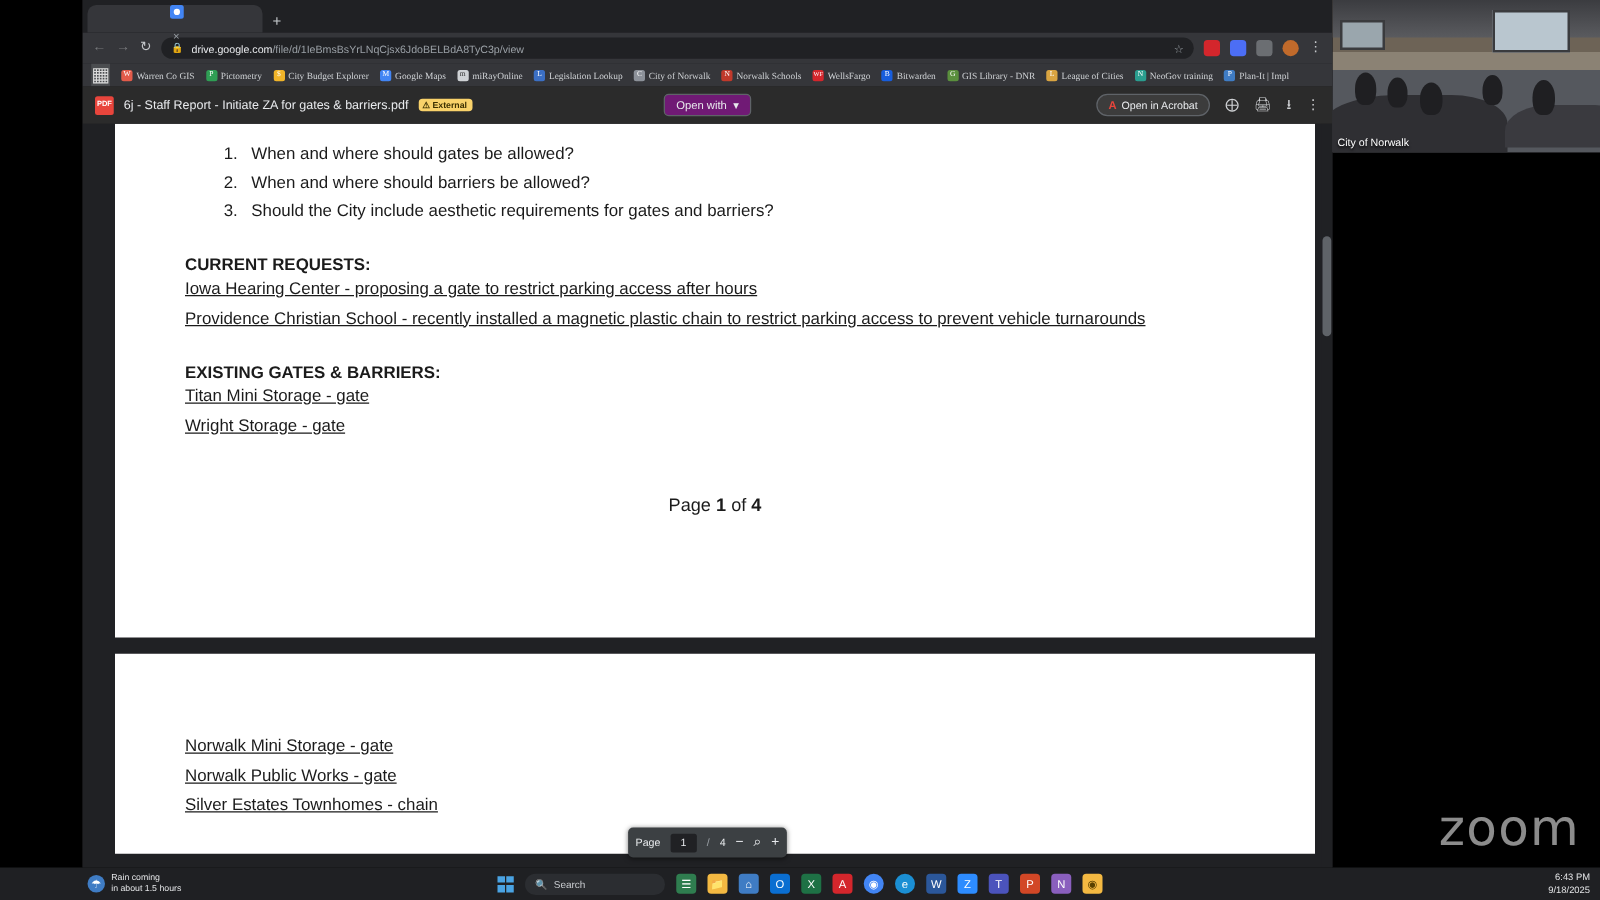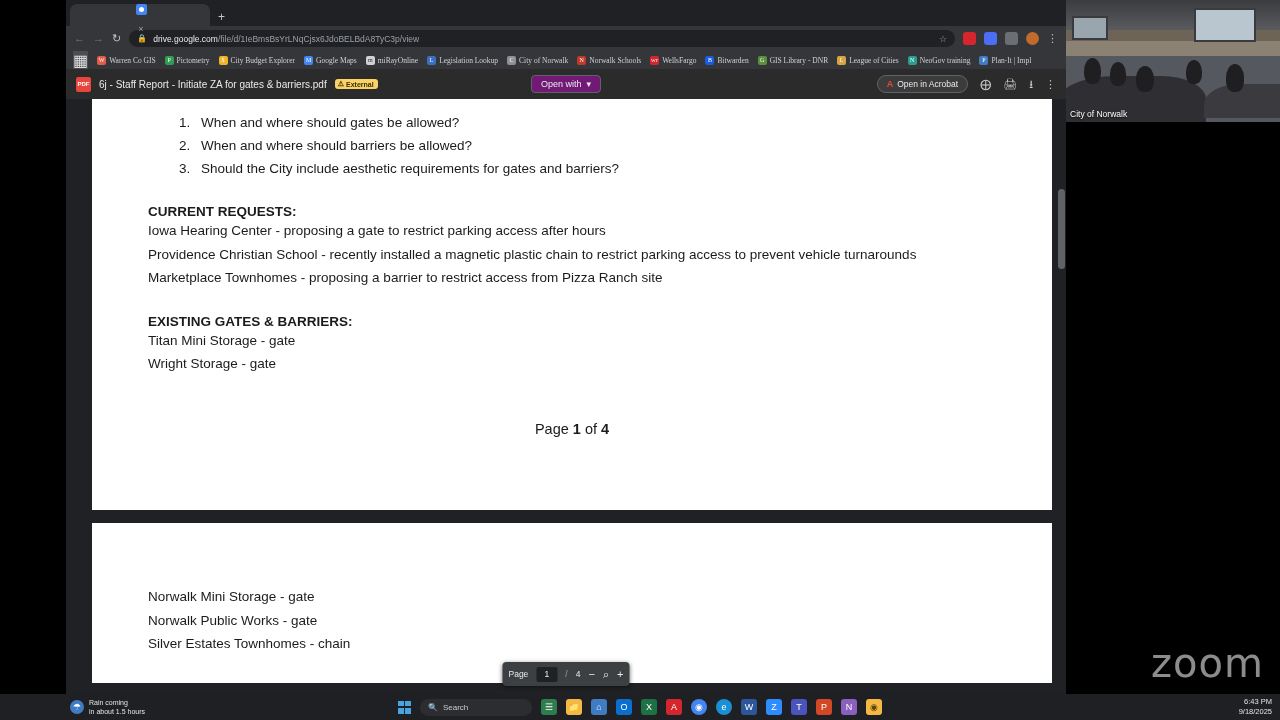--- a/index.html
+++ b/index.html
@@ -158,21 +158,21 @@
   }
   .page.p1 { height: 411px; padding: 0 56px; }
   .page.p2 { height: 160px; margin-top: 13px; padding: 0 56px; }
 
   .doc-body { font-family: "Liberation Sans", sans-serif; color: #1b1b1b; }
   ol.qlist {
     margin: 0; padding: 12px 0 0 46px; font-size: 13.5px; line-height: 23px;
   }
   ol.qlist li { padding-left: 7px; }
   .blockhead { font-size: 13.5px; font-weight: bold; margin-top: 24px; }
-  .bline { font-size: 13.5px; line-height: 23.5px; }
+  .bline { font-size: 13.5px; line-height: 23.5px; text-decoration: underline; }
   .bline.just { text-align: justify; }
   .pagenum { text-align: center; font-size: 14.5px; margin-top: 45px; }
   .pagenum b { font-weight: bold; }
   .p2-lines { padding-top: 62px; }
 
   
   .pdf-controls {
     position: absolute; left: 50%; transform: translateX(-50%);
     bottom: 8px;
     height: 24px;
@@ -406,21 +406,20 @@
         <div class="doc-body">
           <ol class="qlist">
             <li>When and where should gates be allowed?</li>
             <li>When and where should barriers be allowed?</li>
             <li>Should the City include aesthetic requirements for gates and barriers?</li>
           </ol>
 
           <div class="blockhead">CURRENT REQUESTS:</div>
           <div class="bline">Iowa Hearing Center - proposing a gate to restrict parking access after hours</div>
           <div class="bline just">Providence Christian School - recently installed a magnetic plastic chain to restrict parking access to prevent vehicle turnarounds</div>
-          <div class="bline">Marketplace Townhomes - proposing a barrier to restrict access from Pizza Ranch site</div>
 
           <div class="blockhead">EXISTING GATES &amp; BARRIERS:</div>
           <div class="bline">Titan Mini Storage - gate</div>
           <div class="bline">Wright Storage - gate</div>
 
           <div class="pagenum"><span>Page </span><b>1</b><span> of </span><b>4</b></div>
         </div>
       </div>
 
       <div class="page p2">

